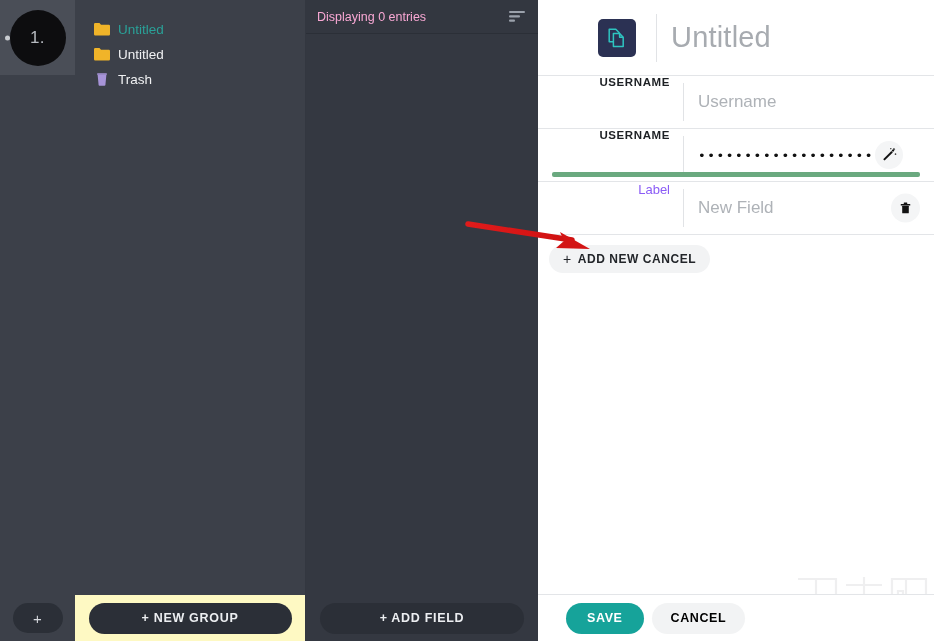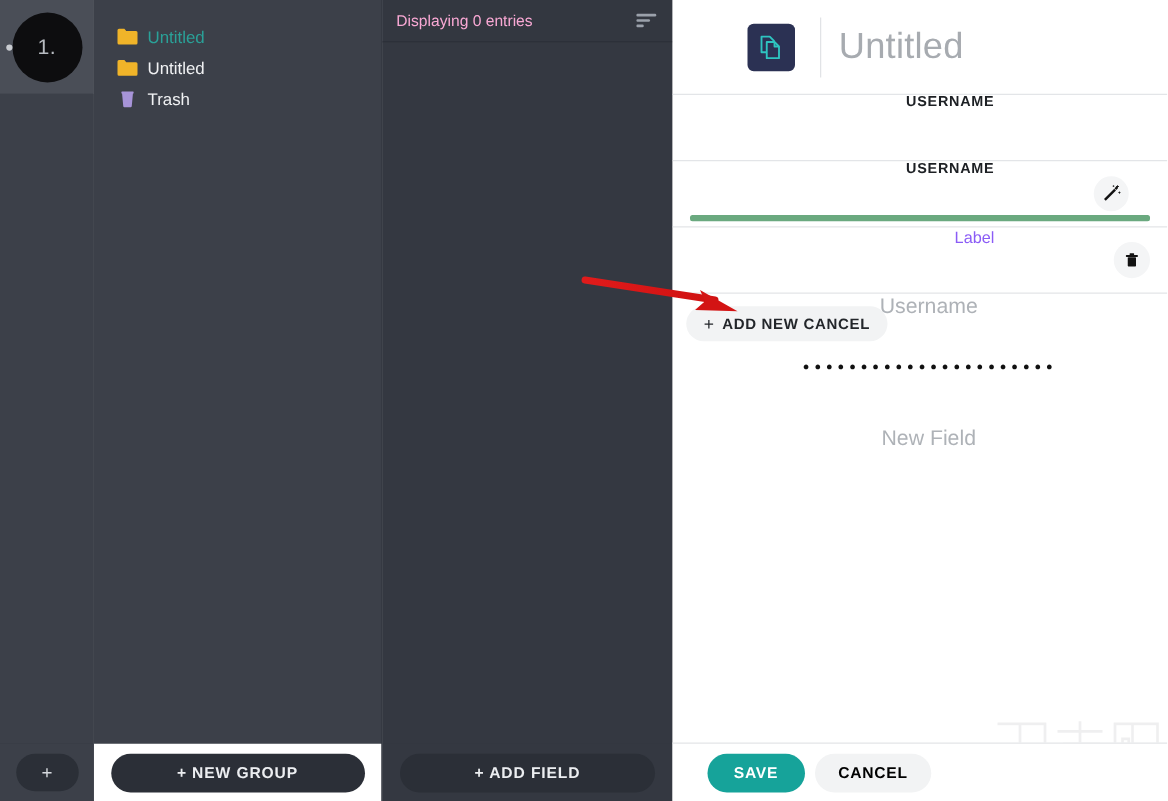--- a/index.html
+++ b/index.html
@@ -109,21 +109,21 @@
     cursor: pointer;
     color: #f0f1f3;
   }
   .group-item.selected { color: #2aa198; }
   .group-icon { width: 18px; height: 15px; margin-right: 7px; flex: 0 0 18px; display:block; }
   .groups-footer {
     height: 46px;
     display: flex;
     align-items: center;
     justify-content: center;
-    background: #ffffff;
+    background: #fef9c3;
   }
   .dark-pill {
     background: #2b2f37;
     color: #eceef1;
     border: none;
     border-radius: 17px;
     height: 31px;
     font-size: 12.5px;
     letter-spacing: .7px;
     font-weight: bold;
@@ -209,25 +209,23 @@
   }
   .title-text {
     font-size: 29px;
     color: #a7abb0;
     font-weight: normal;
     letter-spacing: .2px;
   }
 
   .field-row {
     display: flex;
-    align-items: center;
     height: 52px;
     border-bottom: 1px solid #e3e5e8;
     position: relative;
-    flex-direction: column;
   }
   .field-label {
     width: 145px;
     flex: 0 0 145px;
     text-align: right;
     padding-right: 13px;
     font-size: 11.5px;
     font-weight: bold;
     letter-spacing: .6px;
     color: #1d2024;

